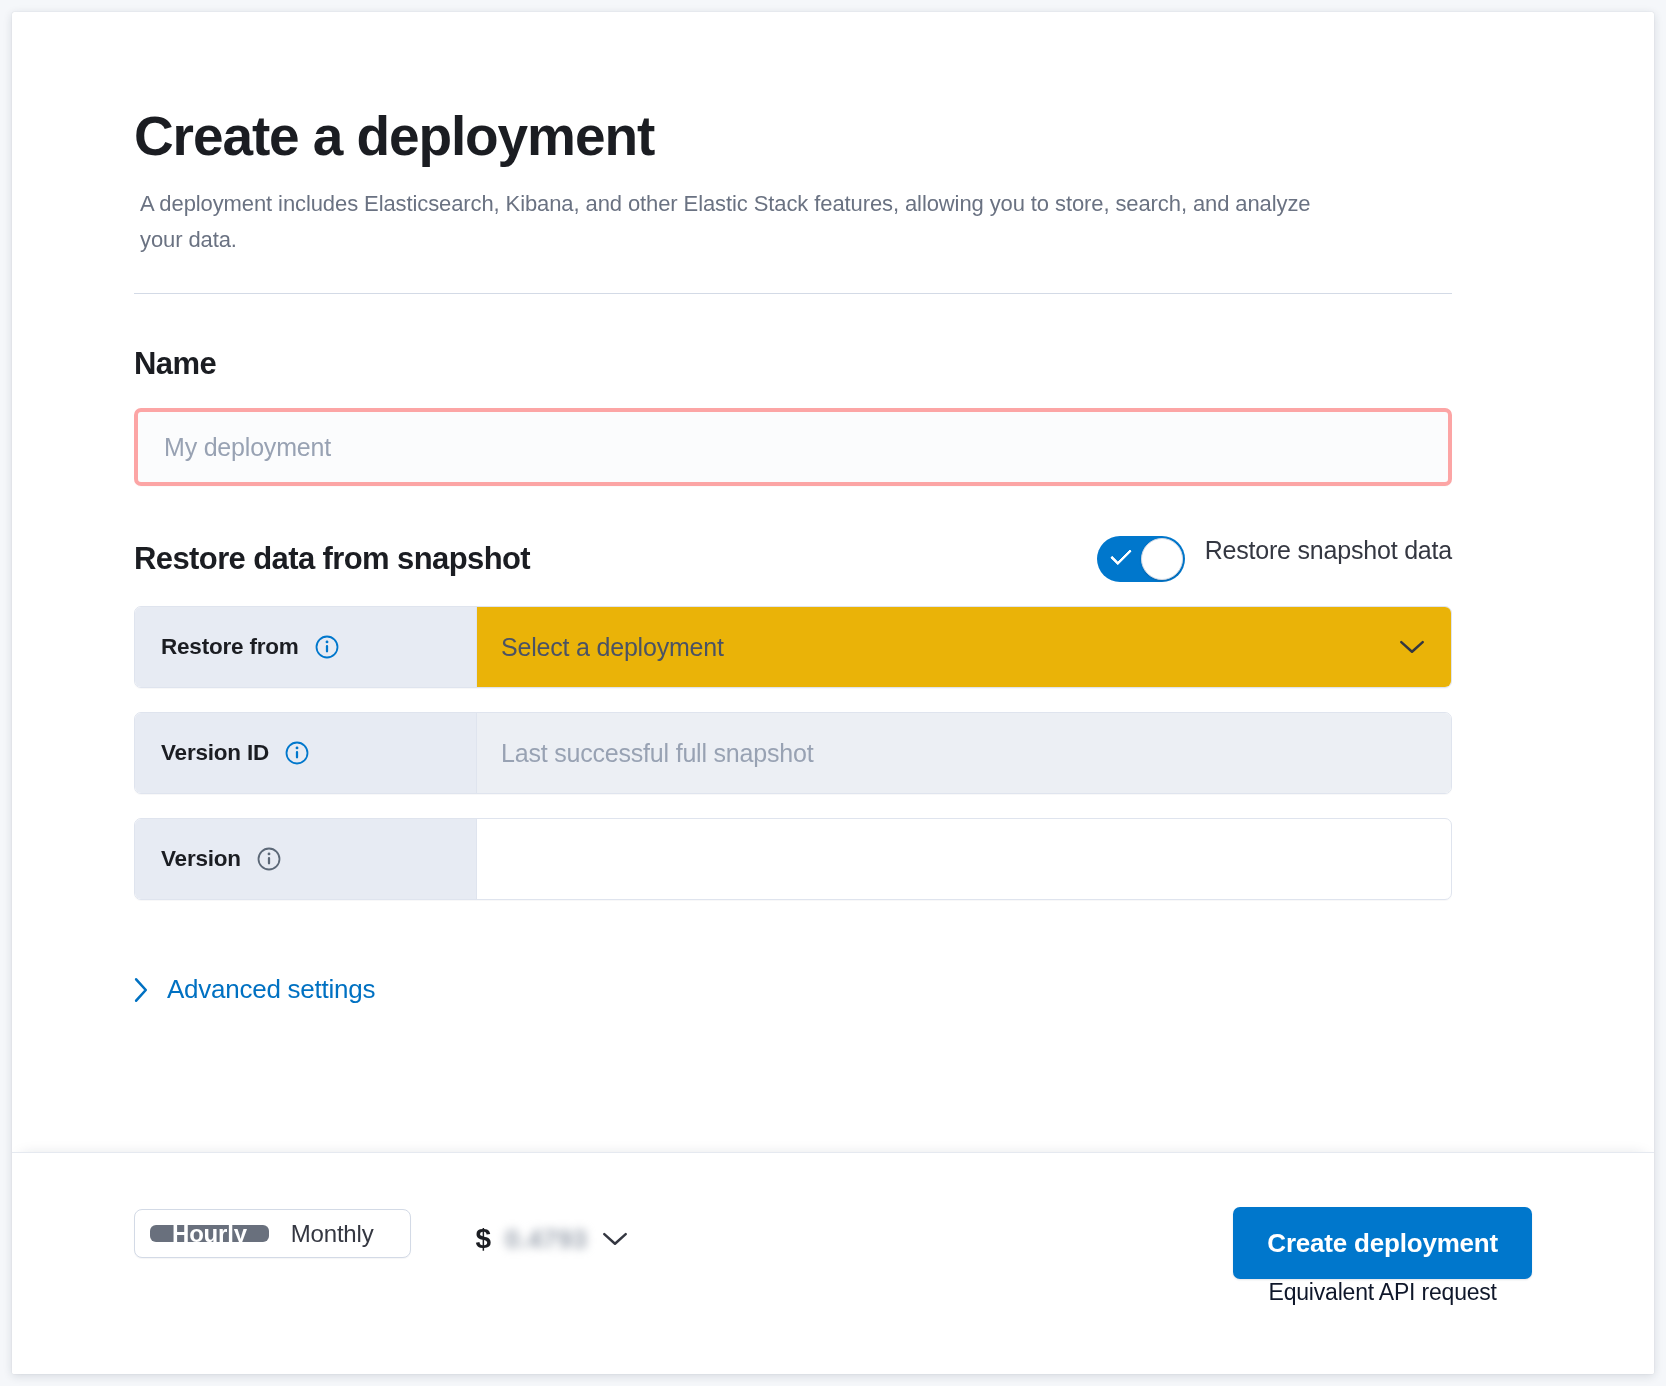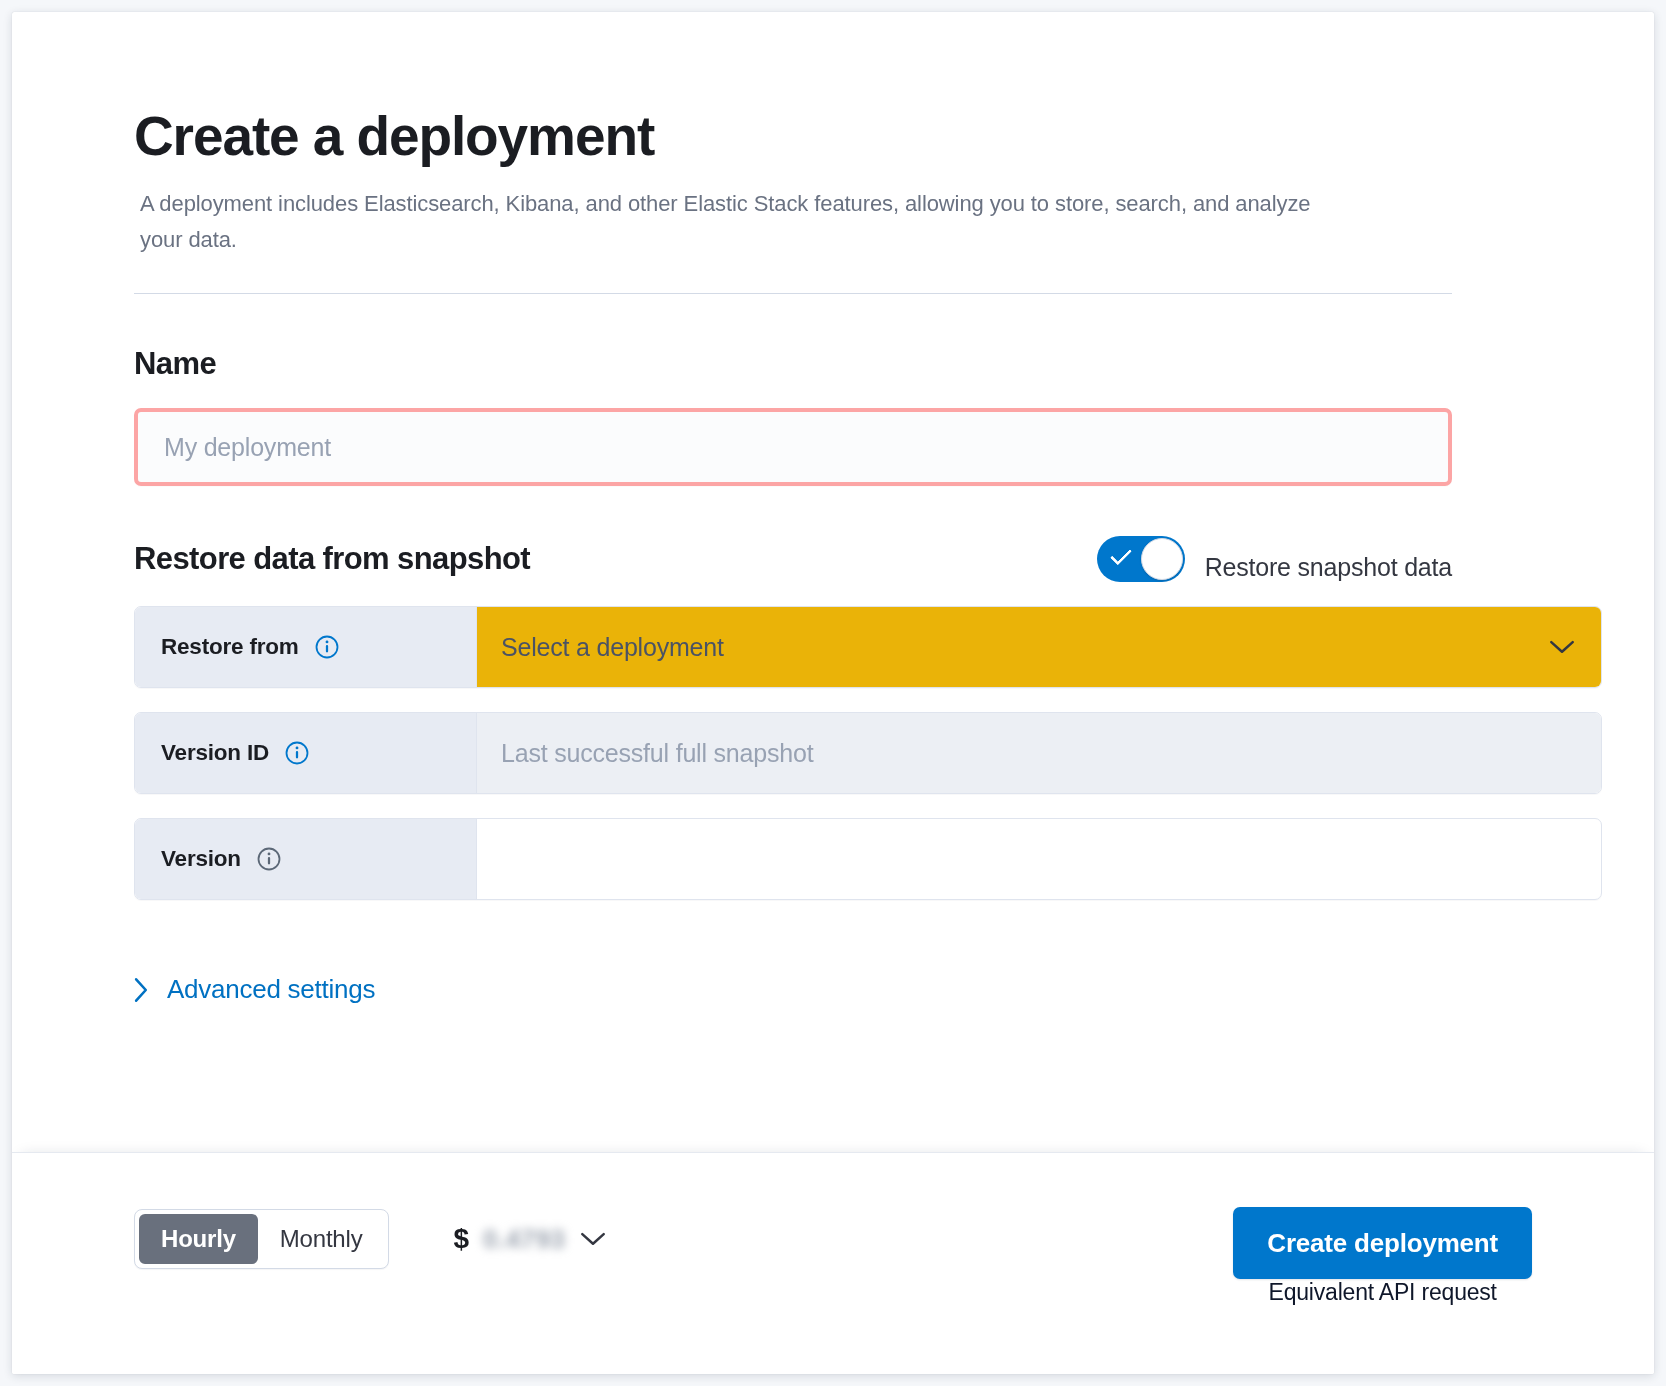--- a/index.html
+++ b/index.html
@@ -85,21 +85,21 @@
 
   
   .restore-head {
     margin-top:50px;
     width:1318px;
     display:flex;
     align-items:center;
     justify-content:space-between;
   }
   .restore-head .section-title { margin:0; }
-  .toggle-wrap { display:flex; align-items:flex-end; gap:20px; }
+  .toggle-wrap { display:flex; align-items:flex-start; gap:20px; }
   .switch {
     width:88px; height:46px;
     background:#0077cc;
     border-radius:23px;
     position:relative;
     flex:none;
   }
   .switch .knob {
     position:absolute;
     top:2px; right:2px;
@@ -121,21 +121,21 @@
   .toggle-label {
     font-size:25px;
     color:#343741;
     letter-spacing:-0.2px;
     white-space:nowrap;
   }
 
   
   .form-row {
     margin-top:24px;
-    width:1468px;
+    width:1318px;
     height:82px;
     display:flex;
     border-radius:7px;
     overflow:hidden;
     border:1px solid #dfe4ee;
     box-shadow:0 1px 1px rgba(22,34,54,0.03);
     text-align:right;
   }
   .row-label {
     width:342px;
@@ -205,22 +205,22 @@
     display:flex;
     align-items:flex-start;
     padding:56px 122px 0 122px;
     position:relative;
   }
   .seg {
     display:inline-flex;
     background:#ffffff;
     border:1px solid #d3dae6;
     border-radius:8px;
-    padding:4px;
-    height:60px;
+    padding:15px;
+    height:49px;
     box-shadow:0 1px 1px rgba(22,34,54,0.04);
   }
   .seg .opt {
     display:flex; align-items:center; justify-content:center;
     padding:0 22px;
     font-size:24px;
     border-radius:6px;
     color:#343741;
     letter-spacing:-0.2px;
     cursor:pointer;

